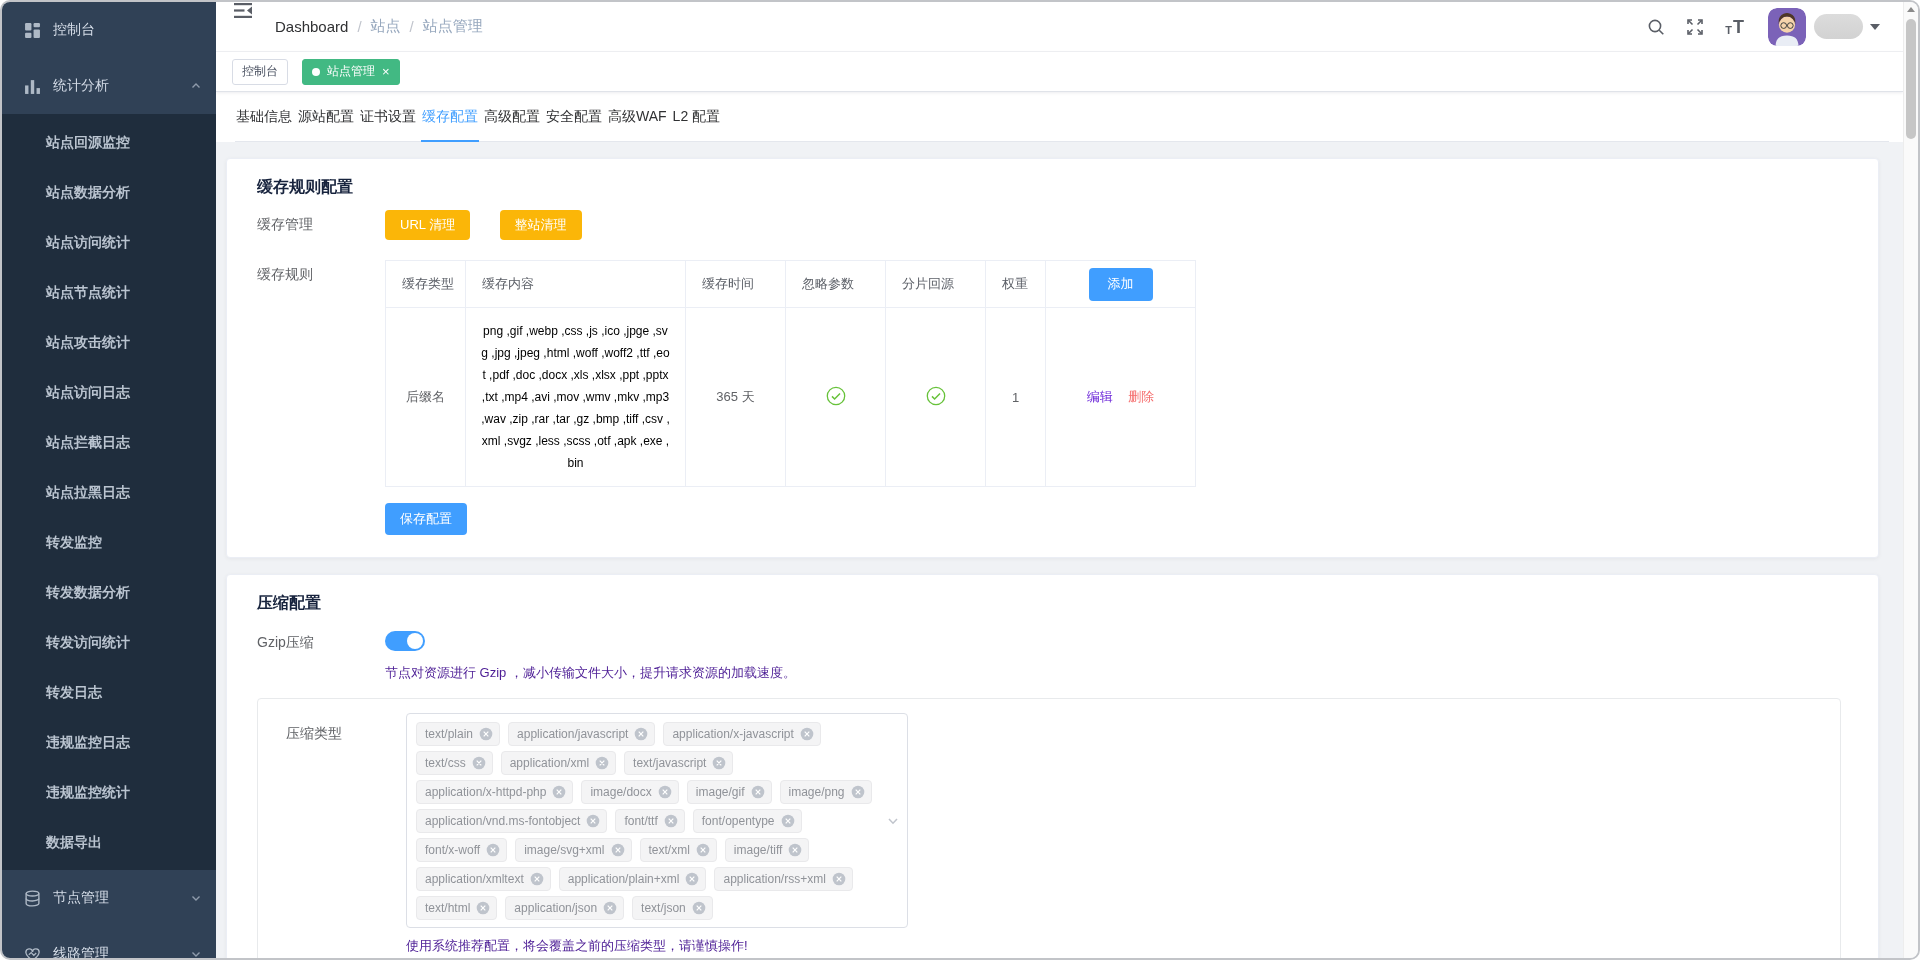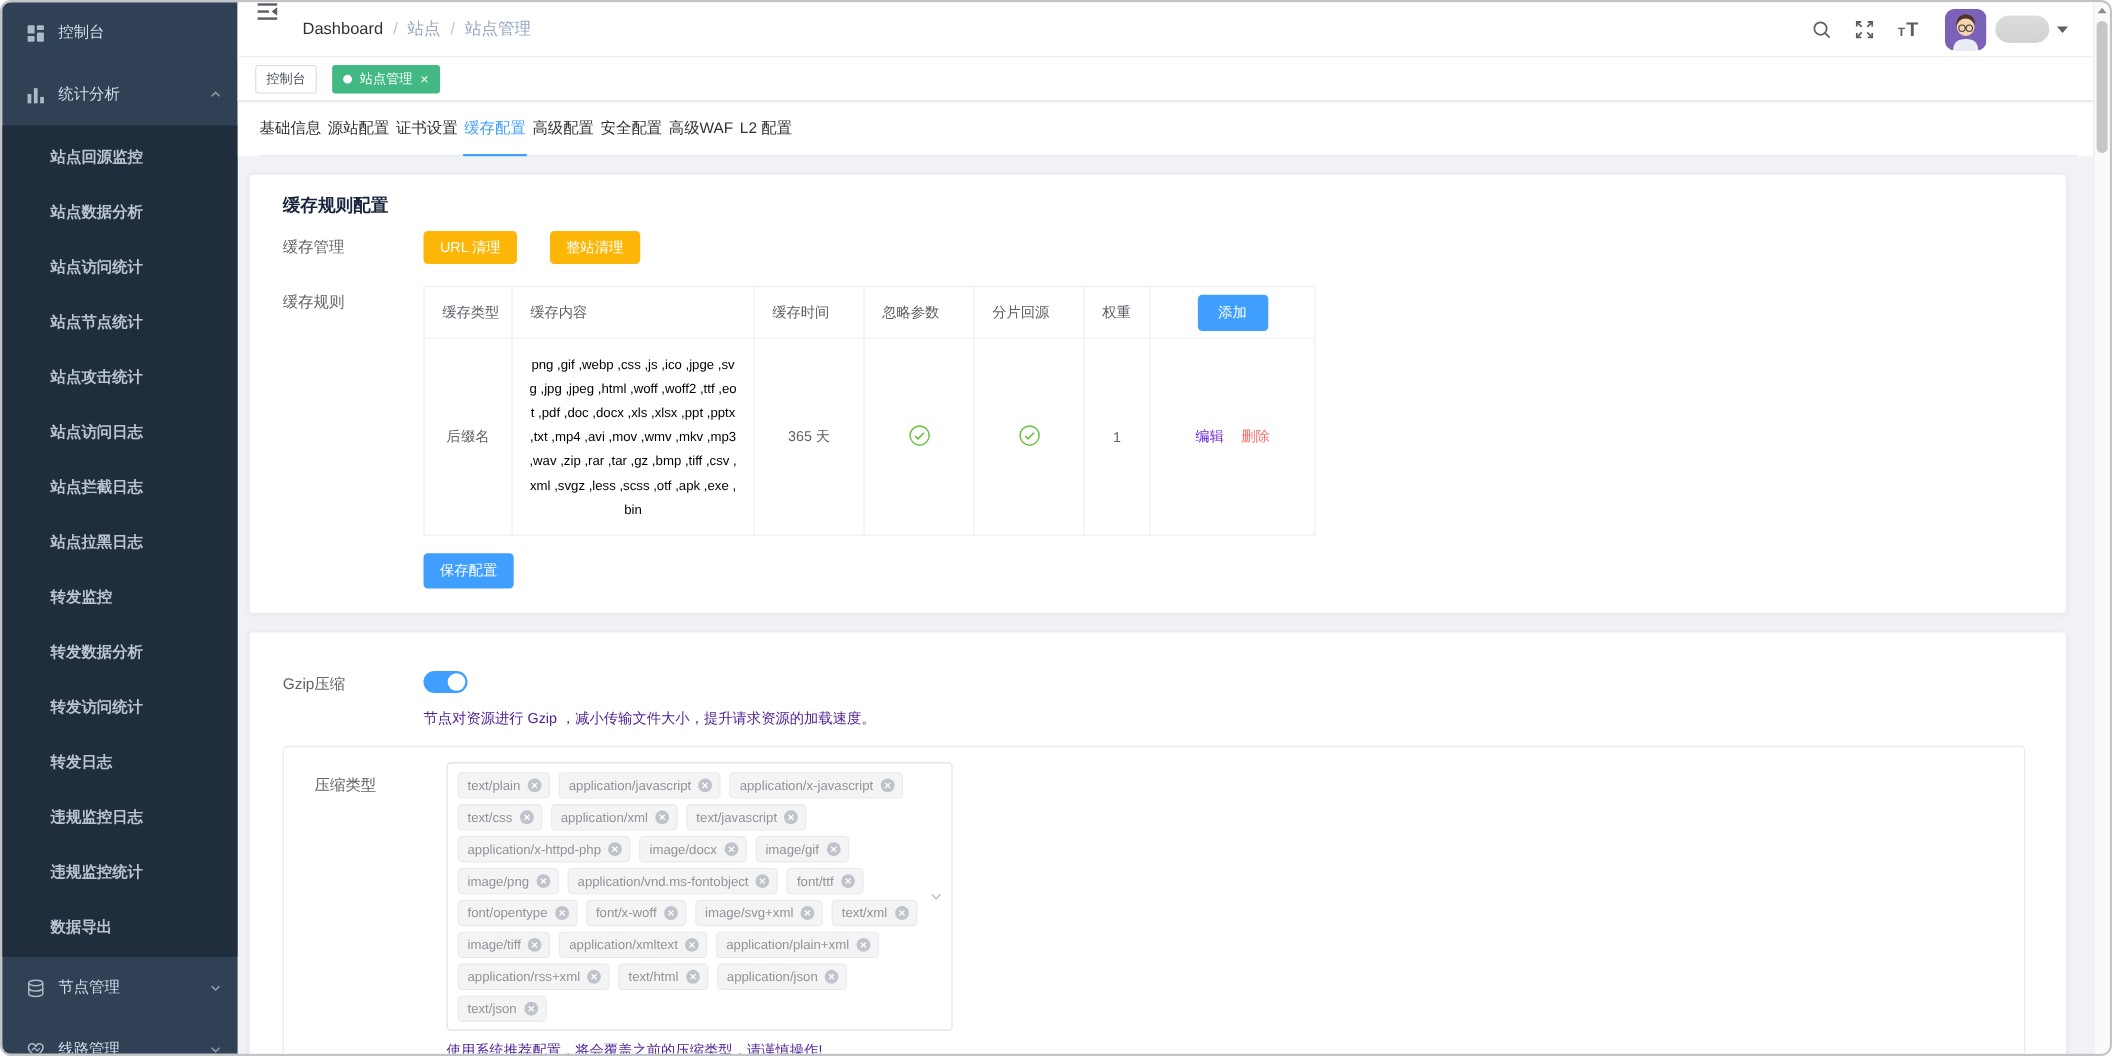--- a/index.html
+++ b/index.html
@@ -87,21 +87,21 @@
 
   .toggle { width: 40px; height: 20px; border-radius: 10px; background: #409eff; position: relative;
             display: inline-block; cursor: pointer; margin-top: 3px; }
   .toggle .knob { position: absolute; top: 2px; right: 2px; width: 16px; height: 16px;
                   border-radius: 50%; background: #fff; }
   .hint { margin: 9px 0 0; font-size: 13px; color: #4c1d95; }
 
   .panel { border: 1px solid #e8eaec; border-radius: 4px; margin: 16px 7px 0 0;
            padding: 6px 20px 20px 28px; }
   .panel .form-label { width: 120px; padding-top: 12px; }
-  .tags-box { position: relative; width: 460px; min-height: 195px; border: 1px solid #dcdfe6;
+  .tags-box { position: relative; width: 502px; min-height: 195px; border: 1px solid #dcdfe6;
               border-radius: 4px; padding: 4px 26px 6px 5px; display: flex; flex-wrap: wrap;
               align-content: flex-start; cursor: pointer; }
   .tags-box .box-chev { position: absolute; right: 7px; top: 50%; margin-top: -7px; color: #c0c4cc; }
   .mtag { height: 24px; display: inline-flex; align-items: center; background: #f4f4f5;
           border: 1px solid #e9e9eb; border-radius: 4px; color: #909399; font-size: 12px;
           padding: 0 6px 0 8px; margin: 4px 4px 1px 4px; white-space: nowrap; }
   .mtag .tclose { margin-left: 6px; display: flex; cursor: pointer; }
 
   
   .scrollbar { position: absolute; top: 0; right: 0; bottom: 0; width: 15px; background: #fafafa;
@@ -332,20 +332,21 @@
                 </td>
               </tr>
             </tbody>
           </table>
         </div>
 
         <button class="btn btn-primary btn-save">保存配置</button>
       </section>
 
       <section class="card">
+        <h3 class="card-title">压缩配置</h3>
 
         <div class="form-row" style="margin-top:14px;">
           <span class="form-label">Gzip压缩</span>
           <div>
             <span class="toggle"><span class="knob"></span></span>
             <p class="hint">节点对资源进行 Gzip ，减小传输文件大小，提升请求资源的加载速度。</p>
           </div>
         </div>
 
         <div class="panel">

